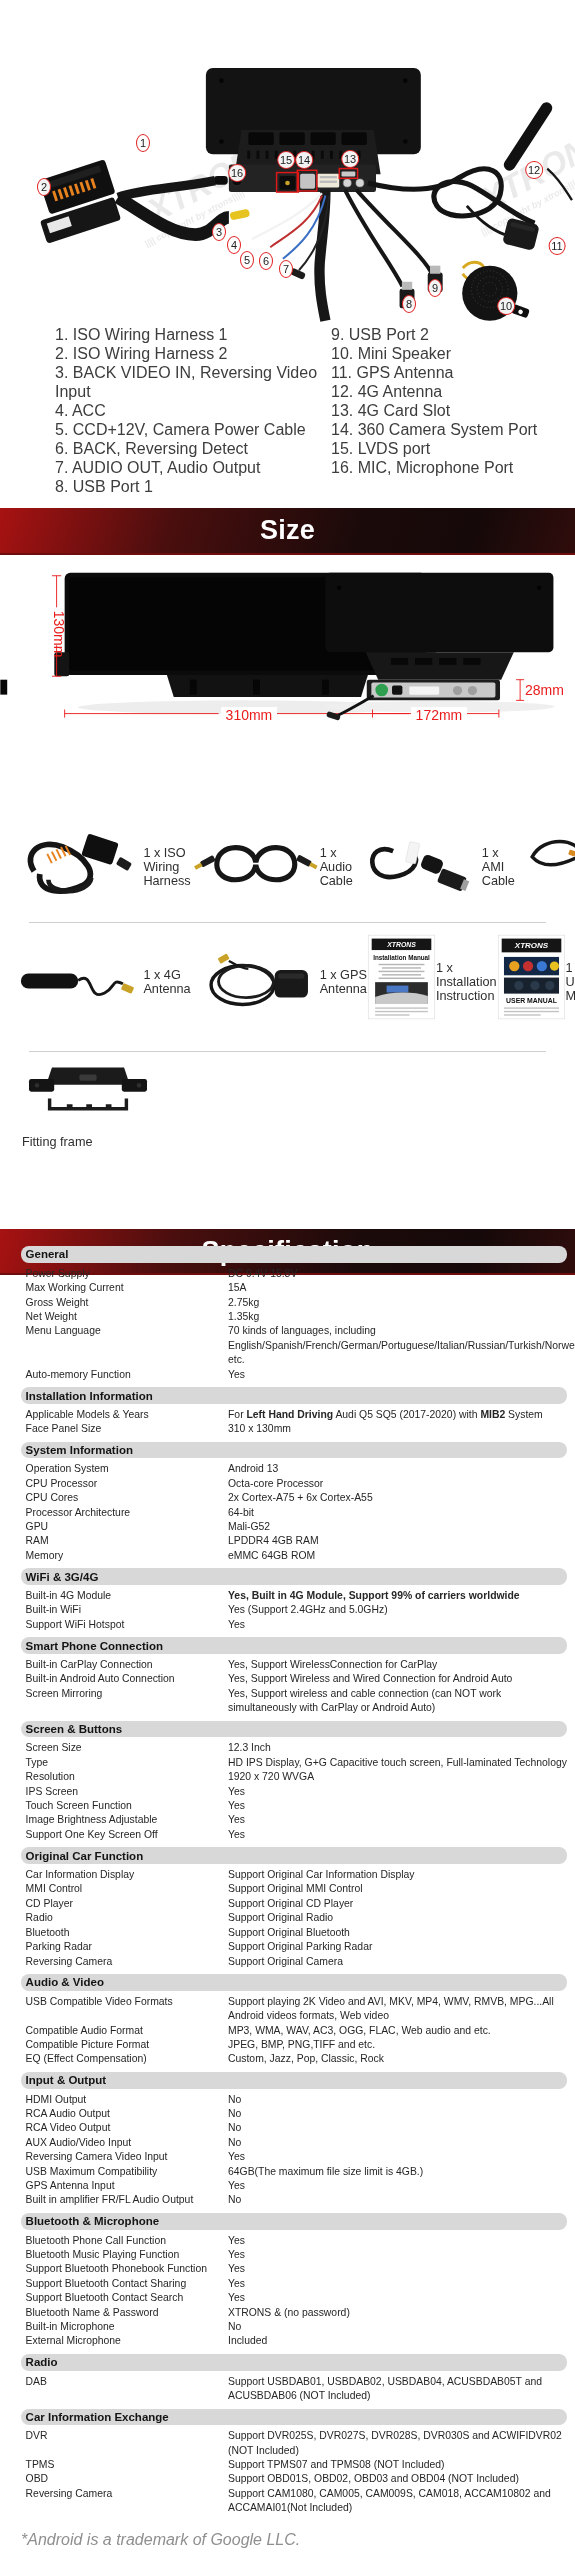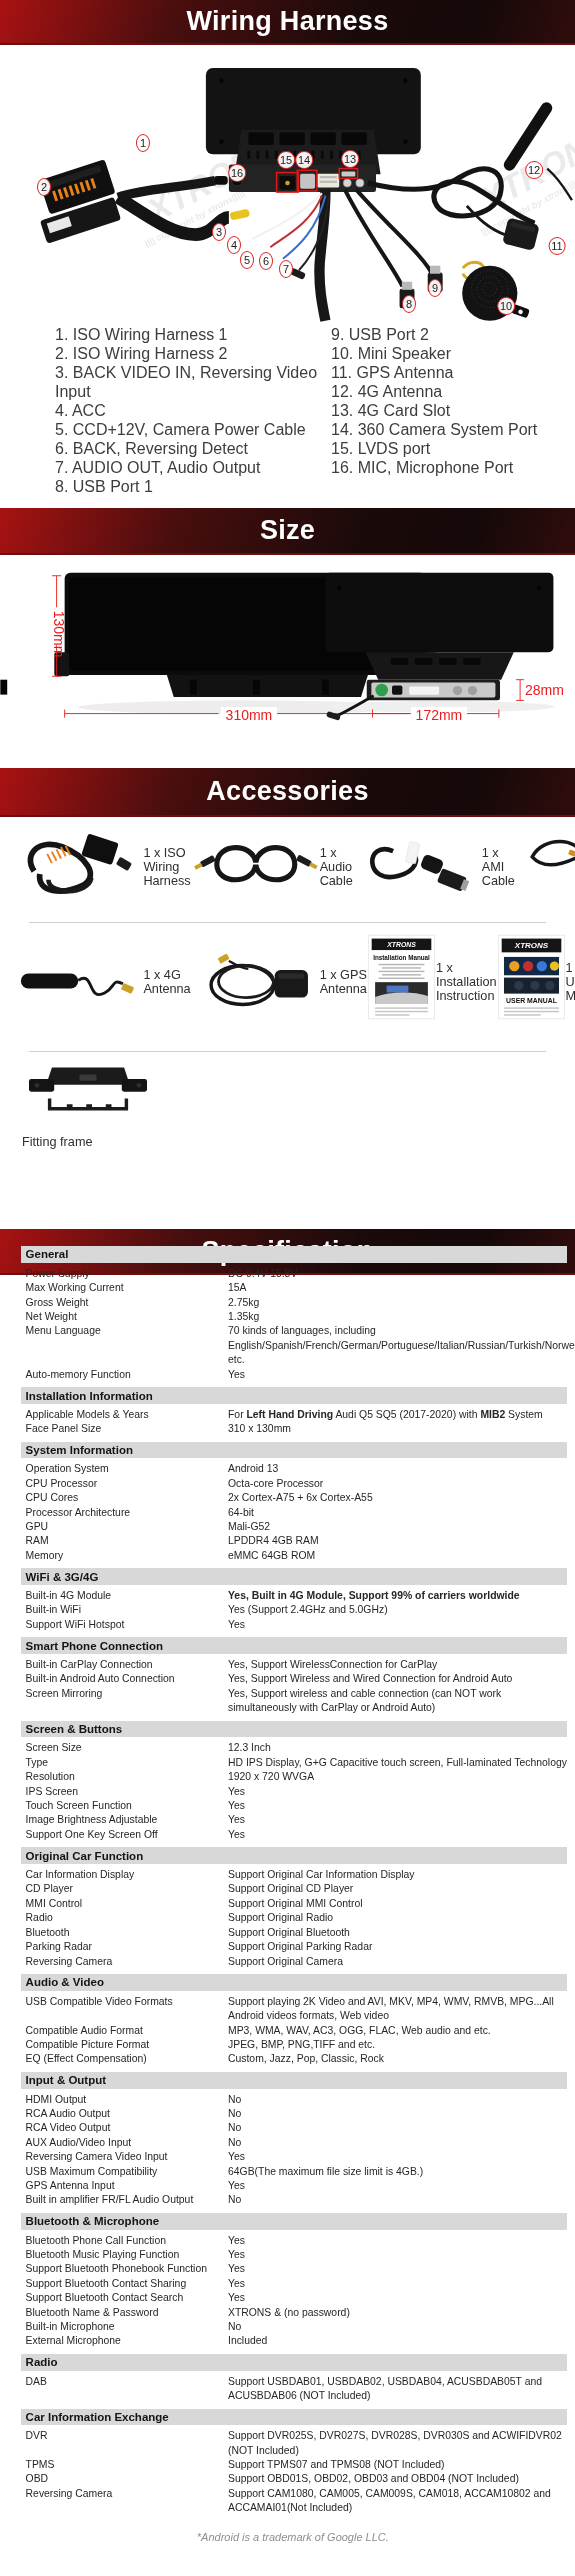--- a/index.html
+++ b/index.html
@@ -42,36 +42,33 @@
   .acc-cell{flex:1;display:flex;flex-direction:row;align-items:center;}
   .acc-img{height:76px;display:flex;align-items:center;justify-content:center;}
   .acc-cap{margin-top:9.2px;font-size:12.7px;color:#2f2f2f;}
   .acc-div{position:absolute;left:29px;right:29px;border-top:0.6px solid #cfcfcf;}
   #acc-div1{top:105px;} #acc-div2{top:234px;}
   #fitting{position:absolute;left:22px;top:246px;width:132px;text-align:left;}
   #fitting .acc-cap{margin-top:15px;}
   
   #spec{position:absolute;top:1224px;left:21px;width:546px;padding-top:17px;color:#262626;}
   .spec-sec{background:#d8d8d8;color:#141414;font-weight:bold;font-size:11.5px;
-            padding:2.3px 0 2.3px 4.6px;margin:5.2px 0 4px 0;}
+            padding:2.3px 0 2.3px 4.6px;margin:5.2px 0 4px 0;border-radius:8px;}
   .spec-row{display:flex;font-size:10.4px;line-height:14.4px;}
   .spec-row .lbl{width:207px;flex:none;padding-left:4.6px;box-sizing:border-box;}
   .spec-row .val{flex:1;}
   .spec-row .val.b{font-weight:bold;}
-  #spec-foot{margin-top:15px;text-align:center;font-style:italic;color:#8f8f8f;font-size:11px;padding-right:2.3px;}
+  #spec-foot{margin-top:15px;text-align:left;font-style:italic;color:#8f8f8f;font-size:16px;padding-right:2.3px;}
   .wm{fill:#d9d9d9;opacity:.55;font-weight:bold;font-style:italic;}
 </style>
 </head>
 <body>
 
 <div class="page">
 
-  <section class="band" id="band-wiring">
-    <h1>Wiring Harness</h1>
-  </section>
 
   <div id="fig-wiring">
     <svg width="575" height="277" viewBox="0 0 1000 482">
 
       <text class="wm" x="270" y="310" font-size="58" transform="rotate(-28 270 310)">XTRONS</text>
       <text class="wm" x="255" y="352" font-size="16" transform="rotate(-28 255 352)">|||| copyright by xtrons|||||</text>
       <text class="wm" x="850" y="290" font-size="58" transform="rotate(-28 850 290)">XTRONS</text>
       <text class="wm" x="840" y="332" font-size="16" transform="rotate(-28 840 332)">|||| copyright by xtrons|||||</text>
 
       <rect x="358" y="40" width="374" height="150" rx="12" fill="#131313"></rect>
@@ -279,23 +276,20 @@
         <line x1="806" y1="297" x2="868" y2="297"></line>
           <line x1="868" y1="290" x2="868" y2="304"></line>
       </g>
     </svg>
     <div class="dim-label" id="dim-130">130mm</div>
     <div class="dim-label" id="dim-310">310mm</div>
     <div class="dim-label" id="dim-28">28mm</div>
     <div class="dim-label" id="dim-172">172mm</div>
   </div>
 
-  <section class="band" id="band-acc">
-    <h1>Accessories</h1>
-  </section>
 
   <div id="acc-grid">
     <div class="acc-row" id="acc-row1">
       <div class="acc-cell">
         <div class="acc-img">
             <svg width="129" height="75" viewBox="0 0 225 130">
           <path d="M35,80 C15,50 45,22 85,38 C125,54 150,88 120,105 C85,122 40,118 45,85" stroke="#151515" stroke-width="10" fill="none"></path>
           <path d="M60,95 C60,122 130,122 135,92" stroke="#1a1a1a" stroke-width="8" fill="none"></path>
           <g transform="rotate(18 150 42)">
                 <rect x="122" y="22" width="56" height="40" rx="5" fill="#0f0f0f"></rect>
@@ -592,28 +586,28 @@
         <div class="spec-row">
           <div class="lbl">Support One Key Screen Off</div>
           <div class="val">Yes</div>
         </div>
         <div class="spec-sec">Original Car Function</div>
         <div class="spec-row">
           <div class="lbl">Car Information Display</div>
           <div class="val">Support Original Car Information Display</div>
         </div>
         <div class="spec-row">
+          <div class="lbl">MMI Control</div>
+          <div class="val">Support Original MMI Control</div>
+        </div>
+        <div class="spec-row">
           <div class="lbl">CD Player</div>
           <div class="val">Support Original CD Player</div>
         </div>
         <div class="spec-row">
-          <div class="lbl">MMI Control</div>
-          <div class="val">Support Original MMI Control</div>
-        </div>
-        <div class="spec-row">
           <div class="lbl">Radio</div>
           <div class="val">Support Original Radio</div>
         </div>
         <div class="spec-row">
           <div class="lbl">Bluetooth</div>
           <div class="val">Support Original Bluetooth</div>
         </div>
         <div class="spec-row">
           <div class="lbl">Parking Radar</div>
           <div class="val">Support Original Parking Radar</div>

